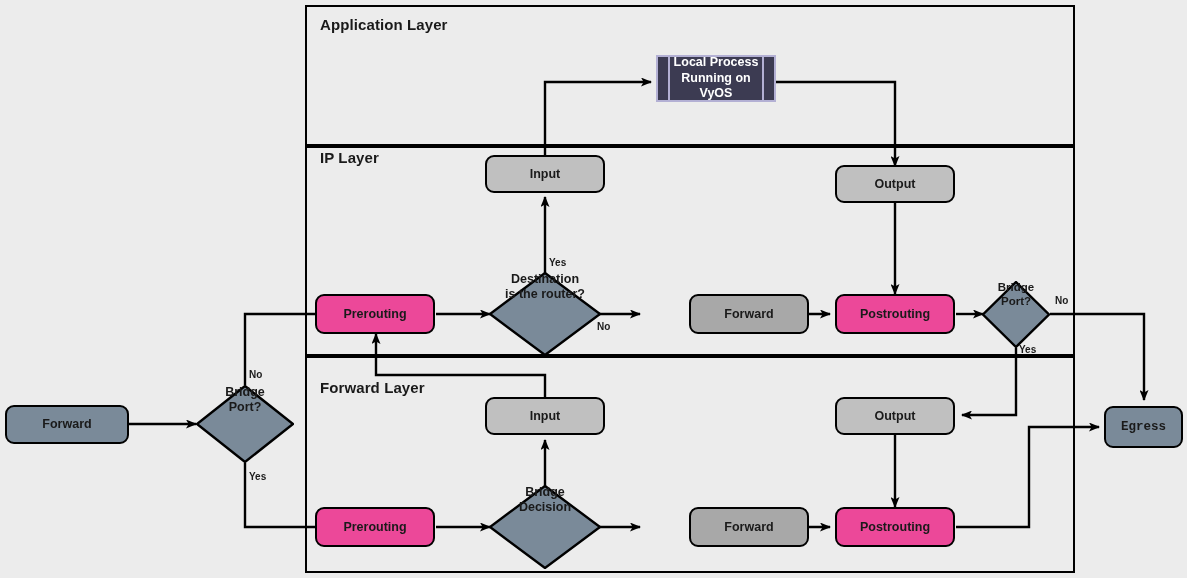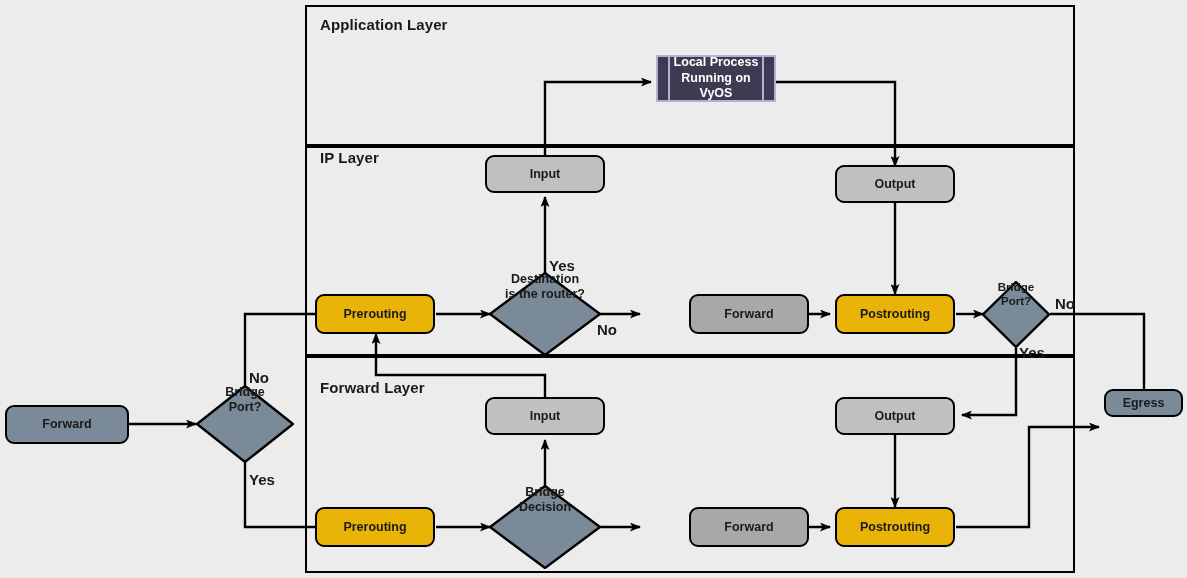--- a/index.html
+++ b/index.html
@@ -47,21 +47,21 @@
     font-weight: bold;
     color: #1a1a1a;
     line-height: 1.18;
   }
   .rbox {
     border: 2px solid #000000;
     border-radius: 9px;
   }
   .fill-gray    { background: #c0c0c0; }
   .fill-graydk  { background: #a8a8a8; margin-left: 44px; }
-  .fill-purple  { background: #eab308; }
+  .fill-purple  { background: #ec4899; }
   .fill-slate   { background: #7a8a99; }
   .diamond-wrap {
     position: absolute;
   }
   .diamond-shape {
     position: absolute;
     left: 0; top: 0;
     width: 100%;
     height: 100%;
   }
@@ -98,21 +98,21 @@
     position: absolute;
     top: 0;
     bottom: 0;
     width: 2px;
     background: #b3b0d4;
   }
   .proc::before { left: 10px; }
   .proc::after  { right: 10px; }
   .edge-label {
     position: absolute;
-    font-size: 15px;
+    font-size: 10px;
     font-weight: bold;
     color: #1a1a1a;
     white-space: nowrap;
   }
 </style>
 </head>
 <body>
 
 <div id="canvas">
 
@@ -218,21 +218,21 @@
 
   <div class="diamond-wrap" style="left:982px; top:281px; width:68px; height:67px;">
     <svg class="diamond-shape" viewBox="0 0 68 67" xmlns="http://www.w3.org/2000/svg">
       <polygon points="34,1 67,33.5 34,66 1,33.5" fill="#7a8a99" stroke="#000000" stroke-width="2.4"></polygon>
     </svg>
     <div class="diamond-label" style="font-size:11.5px;">
       <span>Bridge<br>Port?</span>
     </div>
   </div>
 
-  <div class="node rbox fill-slate" style="left:1104px; top:389px; width:79px; height:28px;">Egress</div>
+  <div class="node rbox fill-slate" style="left:1104px; top:406px; width:79px; height:42px;font-family:Liberation Mono, monospace;">Egress</div>
 
   <div class="node rbox fill-gray" style="left:485px; top:397px; width:120px; height:38px;">Input</div>
 
   <div class="node rbox fill-gray" style="left:835px; top:397px; width:120px; height:38px;">Output</div>
 
   <div class="node rbox fill-purple" style="left:315px; top:507px; width:120px; height:40px;">Prerouting</div>
 
   <div class="diamond-wrap" style="left:489px; top:485px; width:112px; height:84px;">
     <svg class="diamond-shape" viewBox="0 0 112 84" xmlns="http://www.w3.org/2000/svg">
       <polygon points="56,1 111,42 56,83 1,42" fill="#7a8a99" stroke="#000000" stroke-width="2.4"></polygon>

